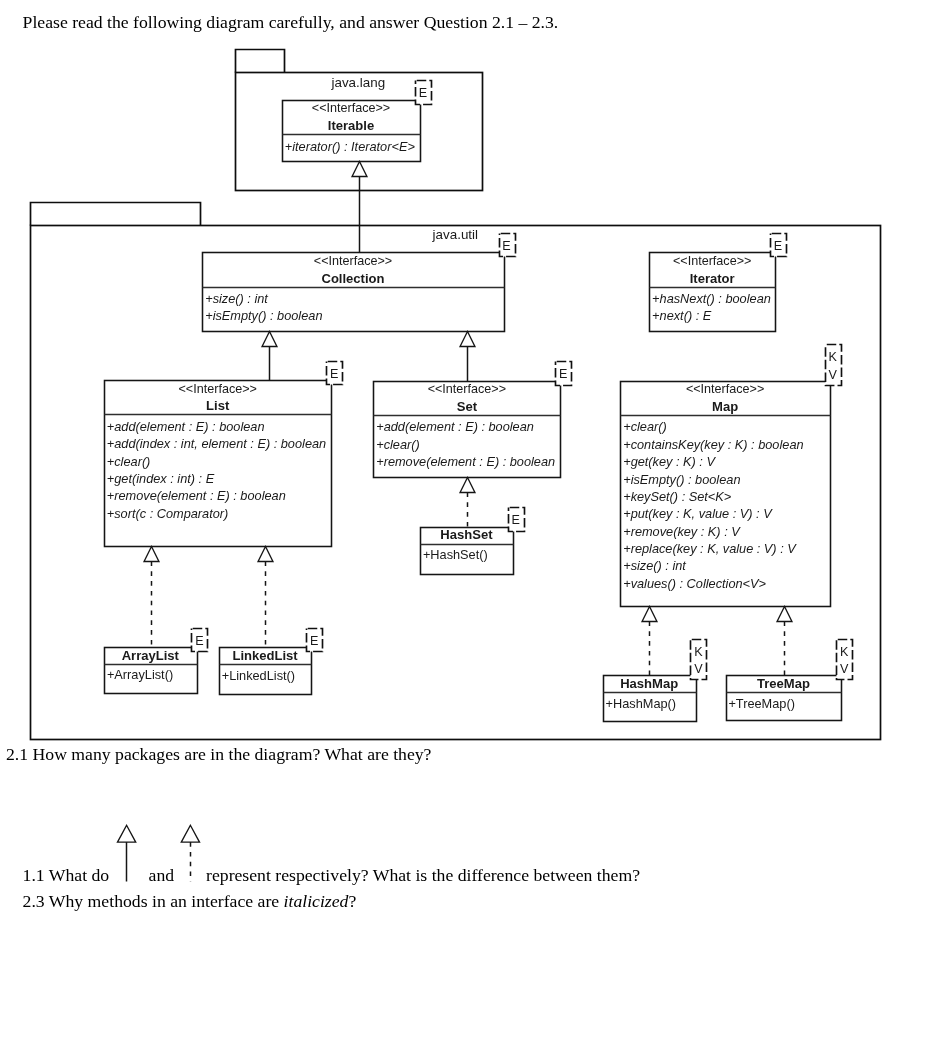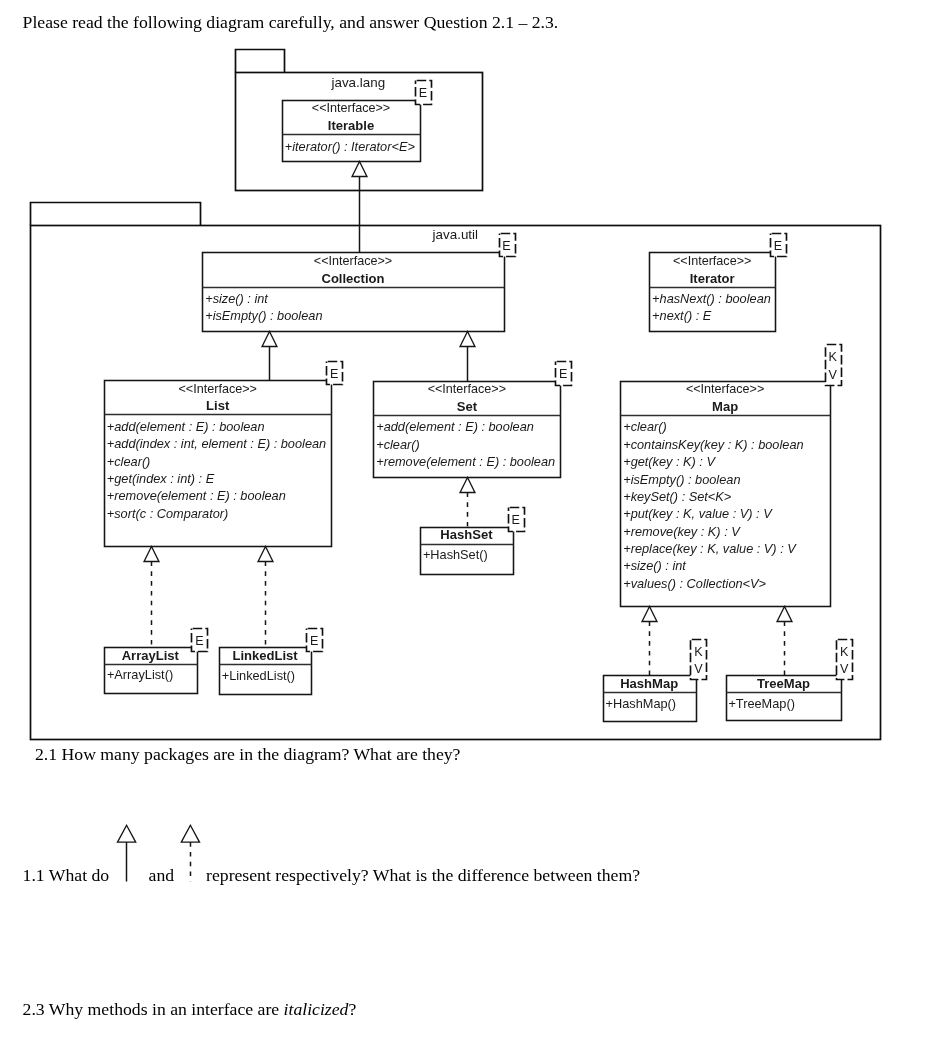--- a/index.html
+++ b/index.html
@@ -179,23 +179,23 @@
       </g>
       <g>
         <path d="M649.5 606.5 L642.05 621.5 L656.95 621.5 Z" class="tri"></path>
         <line x1="649.5" y1="621.5" x2="649.5" y2="675.5" class="dash"></line>
       </g>
       <g>
         <path d="M784.5 606.5 L777.05 621.5 L791.95 621.5 Z" class="tri"></path>
         <line x1="784.5" y1="621.5" x2="784.5" y2="675.5" class="dash"></line>
       </g>
     </svg>
-  <div class="qtext" style="left:35px;top:744.1px">2.1 How many packages are in the diagram? What are they?</div>
+  <div class="qtext" style="left:6px;top:744.1px">2.1 How many packages are in the diagram? What are they?</div>
   <div class="qtext" style="left:22.6px;top:865.4px"><span>1.1 What do</span><span style="display:inline-block;width:39.4px"></span><span>and</span><span style="display:inline-block;width:31.9px"></span><span>represent respectively? What is the difference between them?</span></div>
-  <div class="qtext" style="left:22.6px;top:999px"><span>2.3 Why methods in an interface are </span><span class="ital">italicized</span><span>?</span></div>
+  <div class="qtext" style="left:22.6px;top:891px"><span>2.3 Why methods in an interface are </span><span class="ital">italicized</span><span>?</span></div>
   <svg class="diagram" id="legend" width="933" height="1047" viewBox="0 0 933 1047" style="pointer-events:none">
       <g>
         <path d="M126.6 825.3 L117.5 842.1 L135.7 842.1 Z" class="tri"></path>
         <line x1="126.5" y1="842.1" x2="126.5" y2="881.5" class="cn"></line>
       </g>
       <g>
         <path d="M190.4 825.3 L181.3 842.1 L199.5 842.1 Z" class="tri"></path>
         <line x1="190.5" y1="842.1" x2="190.5" y2="881.5" class="dash"></line>
       </g>
     </svg>

